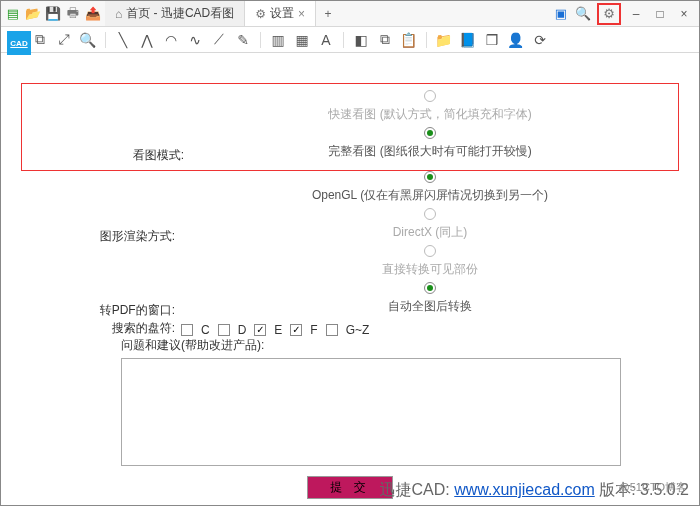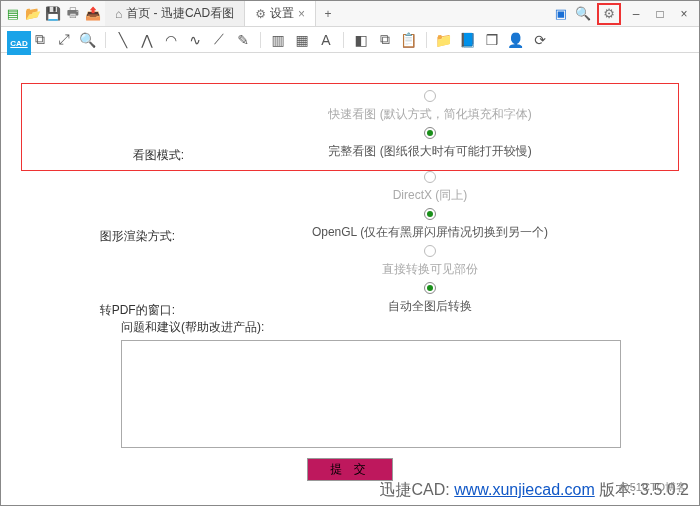--- a/index.html
+++ b/index.html
@@ -128,45 +128,60 @@
       <div class="opt-line">
         <span class="radio checked"></span>
         <span>完整看图 (图纸很大时有可能打开较慢)</span>
       </div>
     </div>
   </div>
 
   <div class="row">
     <div class="label">图形渲染方式:</div>
     <div class="opts">
+      <div class="opt-line">
+        <span class="radio checked"></span>
+        <span>OpenGL (仅在有黑屏闪屏情况切换到另一个)</span>
+      </div>
       <div class="opt-line disabled">
         <span class="radio disabled"></span>
         <span>DirectX  (同上)</span>
-      </div>
-      <div class="opt-line">
-        <span class="radio checked"></span>
-        <span>OpenGL (仅在有黑屏闪屏情况切换到另一个)</span>
       </div>
     </div>
   </div>
 
   <div class="row">
     <div class="label">转PDF的窗口:</div>
     <div class="opts">
       <div class="opt-line disabled">
         <span class="radio disabled"></span>
         <span>直接转换可见部份</span>
       </div>
       <div class="opt-line">
         <span class="radio checked"></span>
         <span>自动全图后转换</span>
       </div>
     </div>
   </div>
 
+  <div class="row">
+    <div class="label">搜索的盘符:</div>
+    <div class="opts checkline">
+      <span class="cb"></span>
+        <span>C</span>
+      <span class="cb"></span>
+        <span>D</span>
+      <span class="cb checked"></span>
+        <span>E</span>
+      <span class="cb checked"></span>
+        <span>F</span>
+      <span class="cb"></span>
+        <span>G~Z</span>
+    </div>
+  </div>
 
   <div class="feedback-label">问题和建议(帮助改进产品):</div>
   <textarea class="feedback" style=""></textarea>
 
   <div class="submit-wrap">
     <button class="submit-btn">提 交</button>
   </div>
 </div>
 
 <div class="footer">

